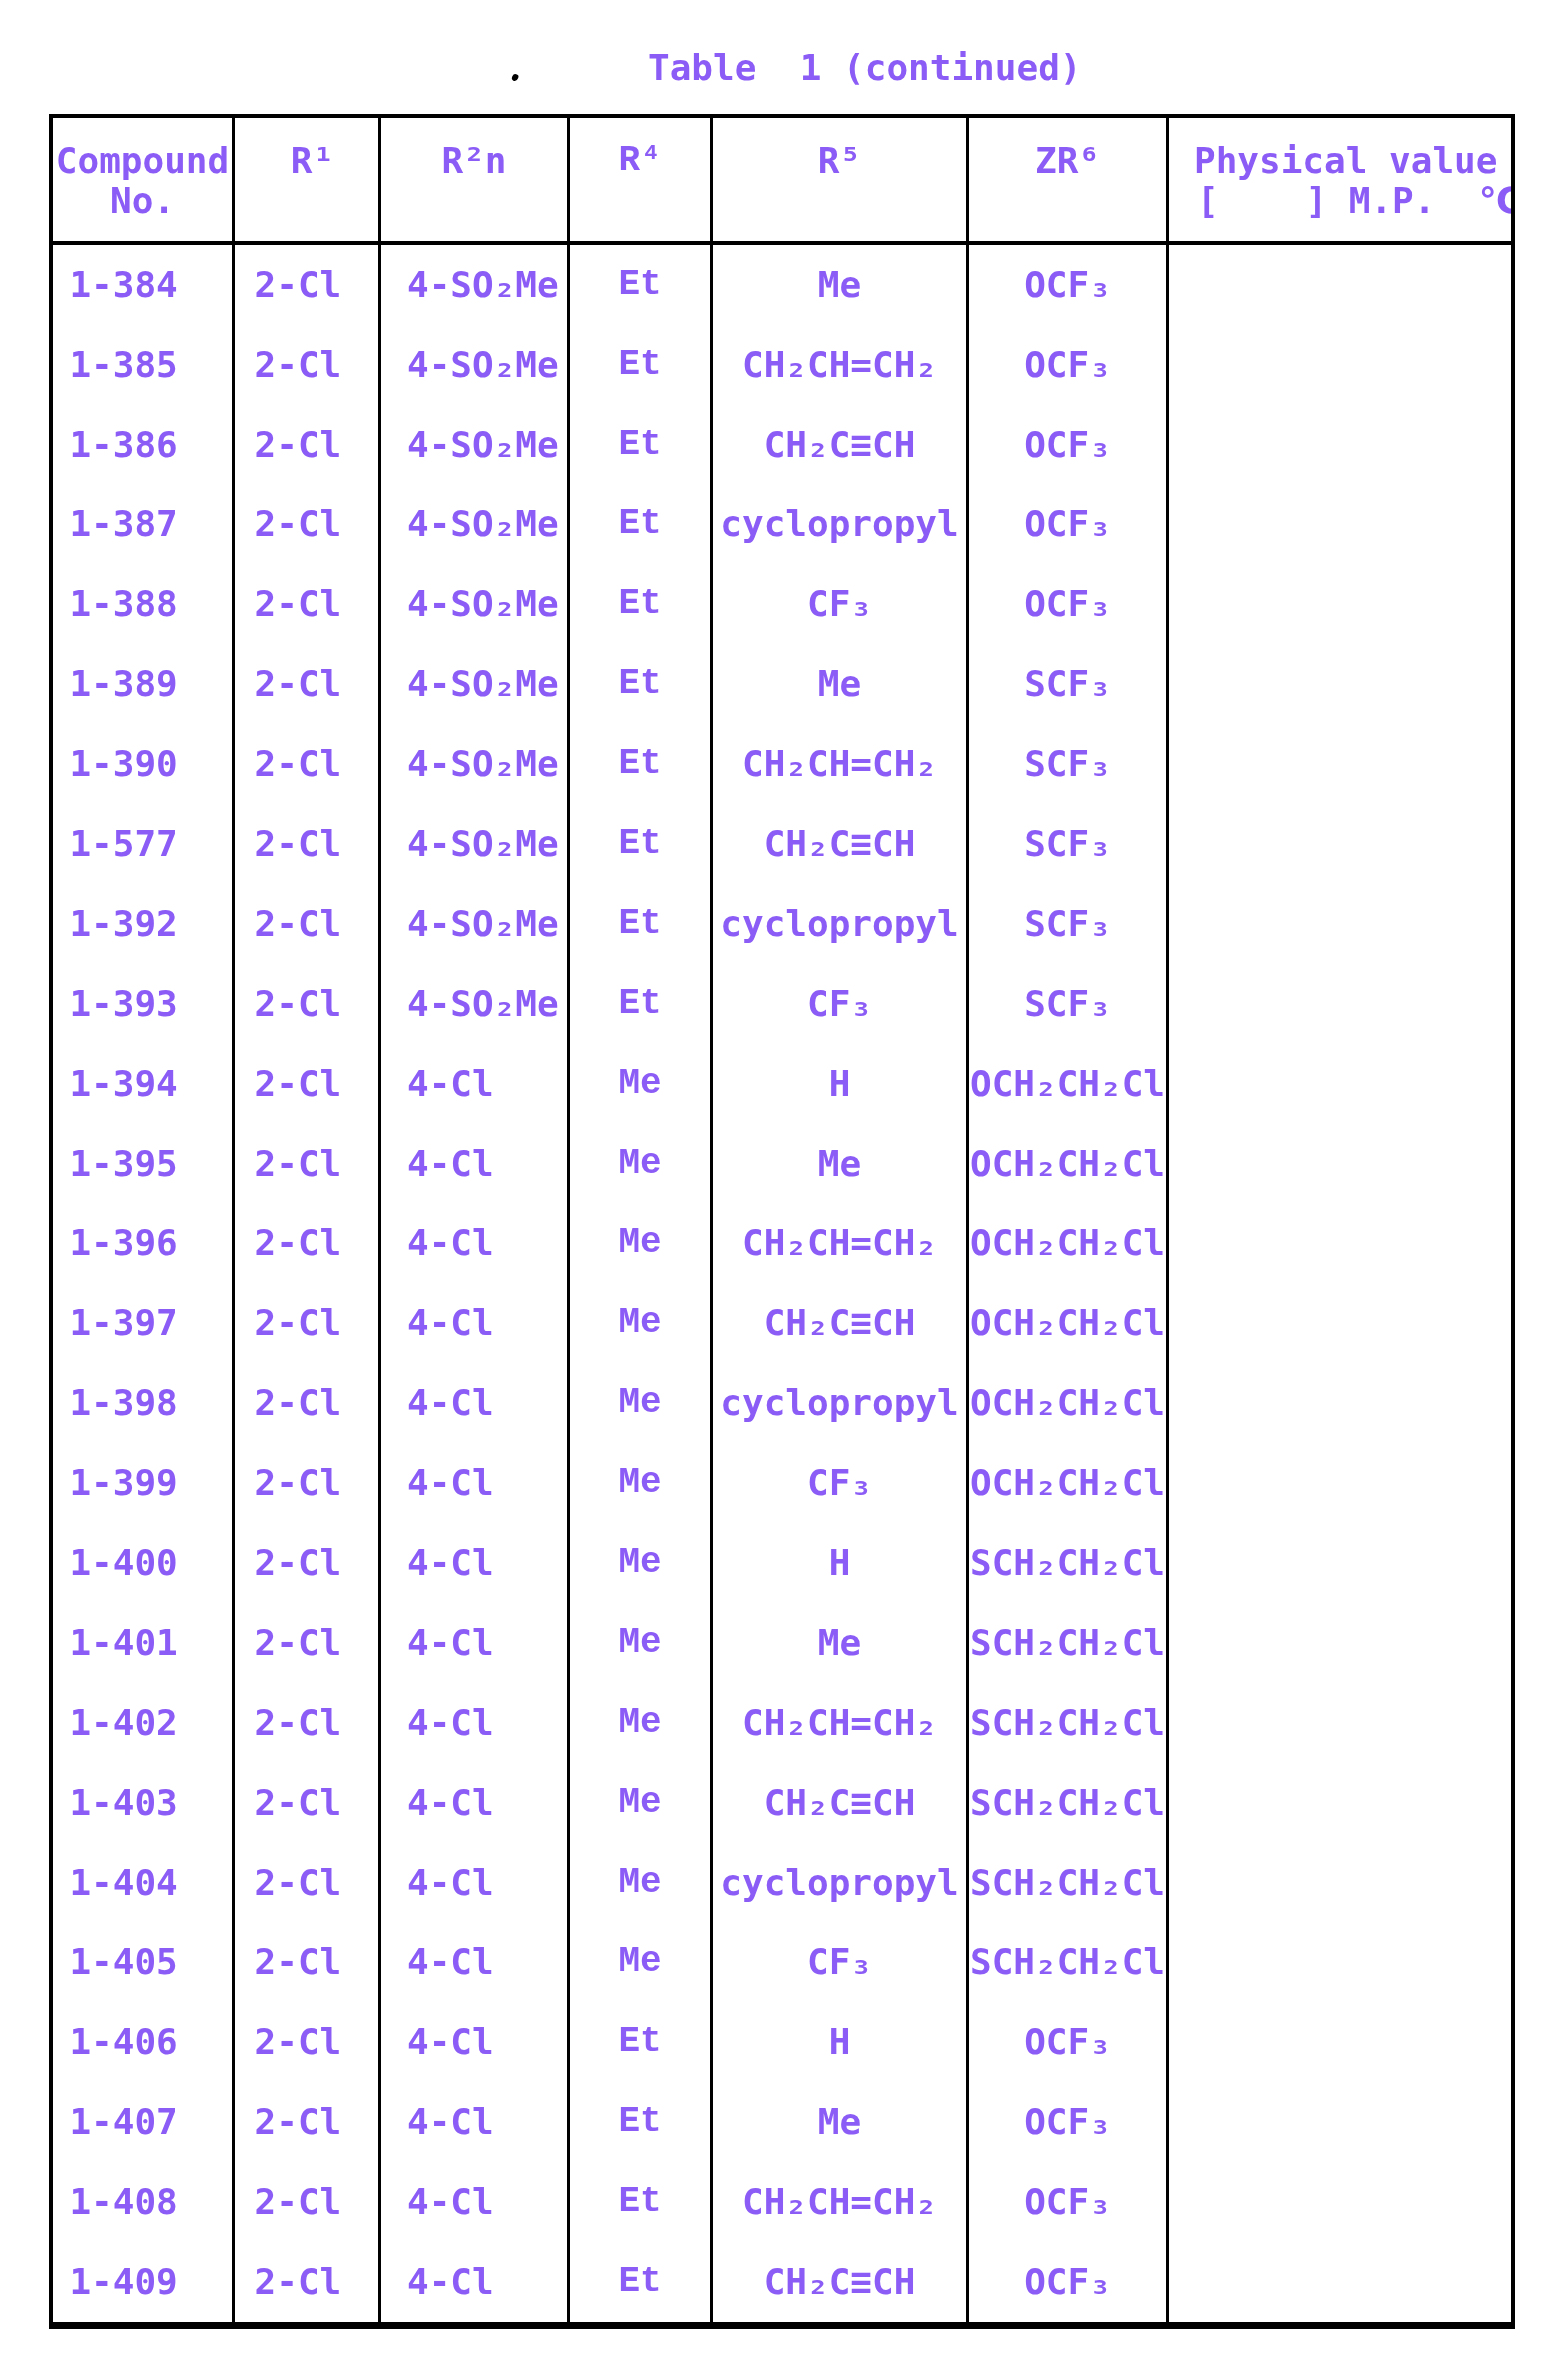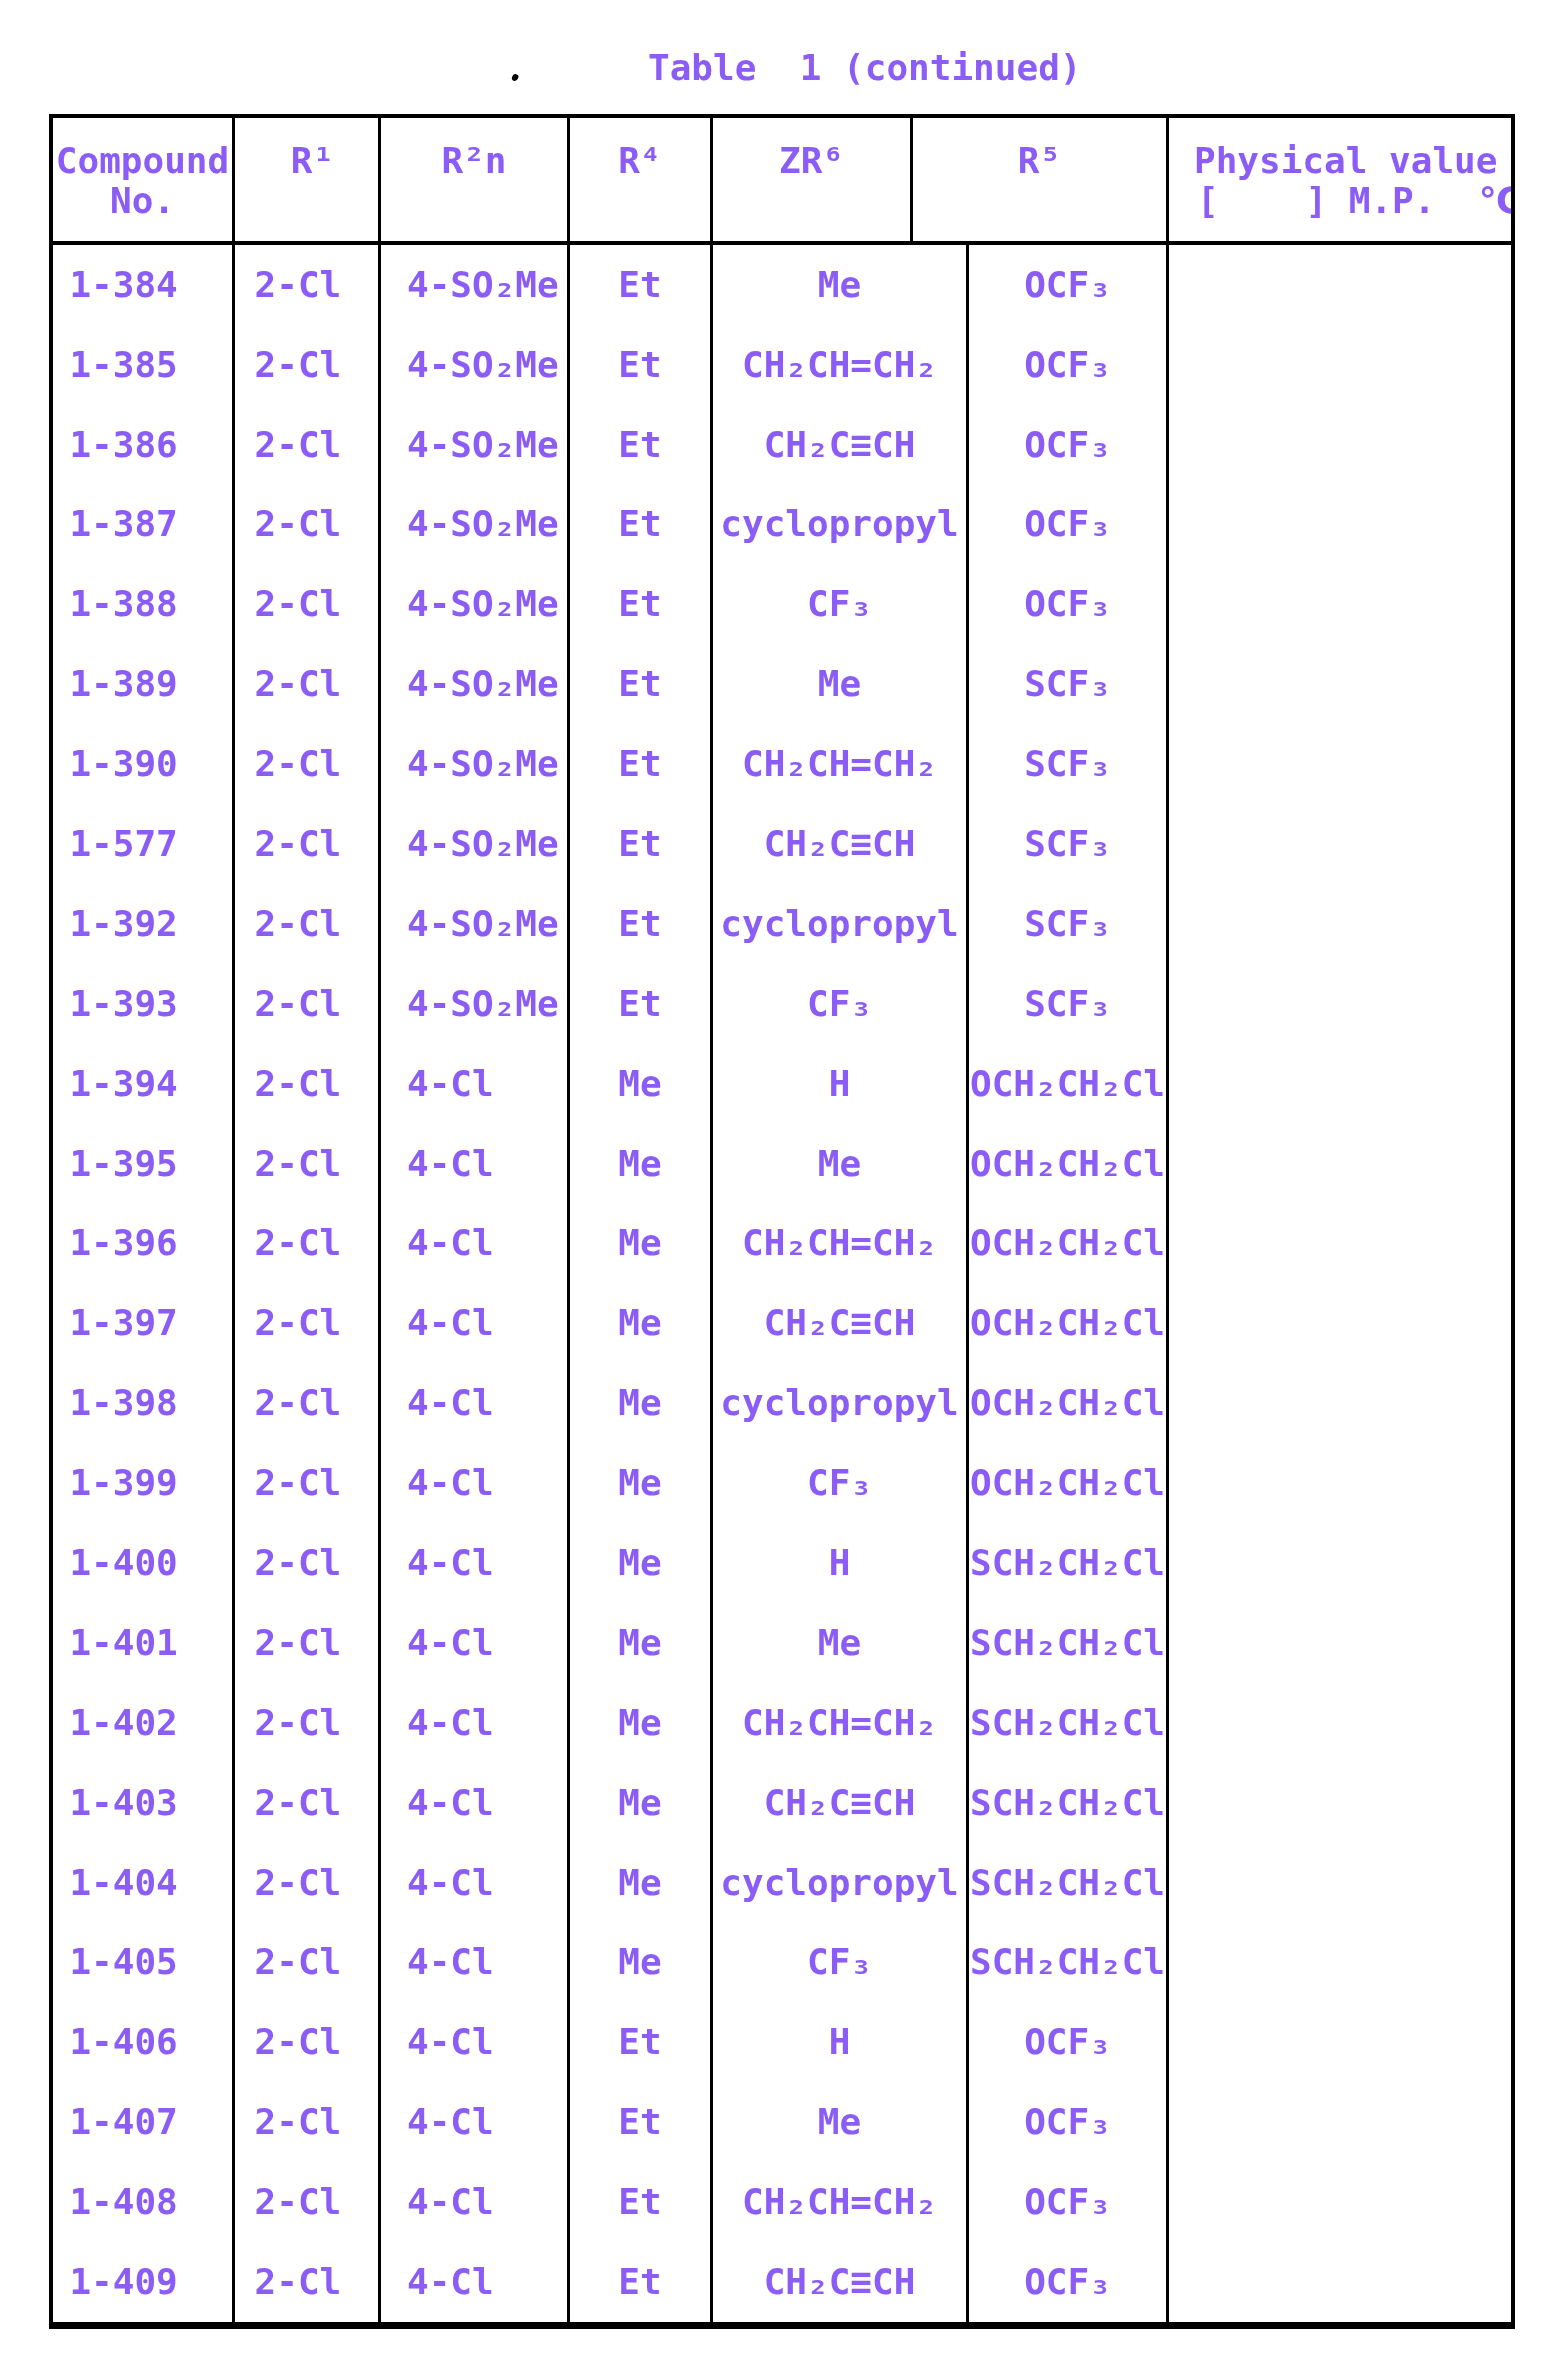--- a/index.html
+++ b/index.html
@@ -54,21 +54,21 @@
     font-size:36px;
     line-height:1.12;
     white-space:pre;
     overflow:hidden;
   }
   .cell:last-child{border-right:none;}
   
   .c0{width:182px;}
   .c1{width:146px;padding-left:12px;}
   .c2{width:189px;}
-  .c3{width:143px;}
+  .c3{width:143px;font-family:Liberation Mono, monospace;}
   .c4{width:256px;}
   .c5{width:200px;}
   .c6{flex:1;}
   
   .trow .c0{justify-content:flex-start;padding-left:16.4px;}
   .trow .c1{justify-content:flex-start;padding-left:19.6px;}
   .trow .c2{justify-content:flex-start;padding-left:26px;}
   .trow .c3{justify-content:center;}
   .trow .c4{justify-content:center;}
   .trow .c5{justify-content:center;}
@@ -91,22 +91,22 @@
 <div class="page">
   <span class="speck"></span>
   <div class="title">Table  1 (continued)</div>
 
   <div class="ctable">
     <div class="hrow" id="headerRow">
         <div class="cell hcell c0"><span class="l1">Compound</span><span class="l2">No.</span></div>
         <div class="cell hcell c1"><span class="l1">R¹</span></div>
         <div class="cell hcell c2"><span class="l1">R²n</span></div>
         <div class="cell hcell c3"><span class="l1">R⁴</span></div>
+        <div class="cell hcell c4"><span class="l1">R⁵</span></div>
         <div class="cell hcell c5"><span class="l1">ZR⁶</span></div>
-        <div class="cell hcell c4"><span class="l1">R⁵</span></div>
         <div class="cell hcell c6"><span class="l1">Physical value</span><span class="l2">[    ] M.P.  ℃</span></div>
       </div>
     <div class="tbody" id="tableBody">
         <div class="trow">
           <div class="cell c0"><span>1-384</span></div>
           <div class="cell c1"><span>2-Cl</span></div>
           <div class="cell c2"><span>4-SO₂Me</span></div>
           <div class="cell c3"><span>Et</span></div>
           <div class="cell c4"><span>Me</span></div>
           <div class="cell c5"><span>OCF₃</span></div>

